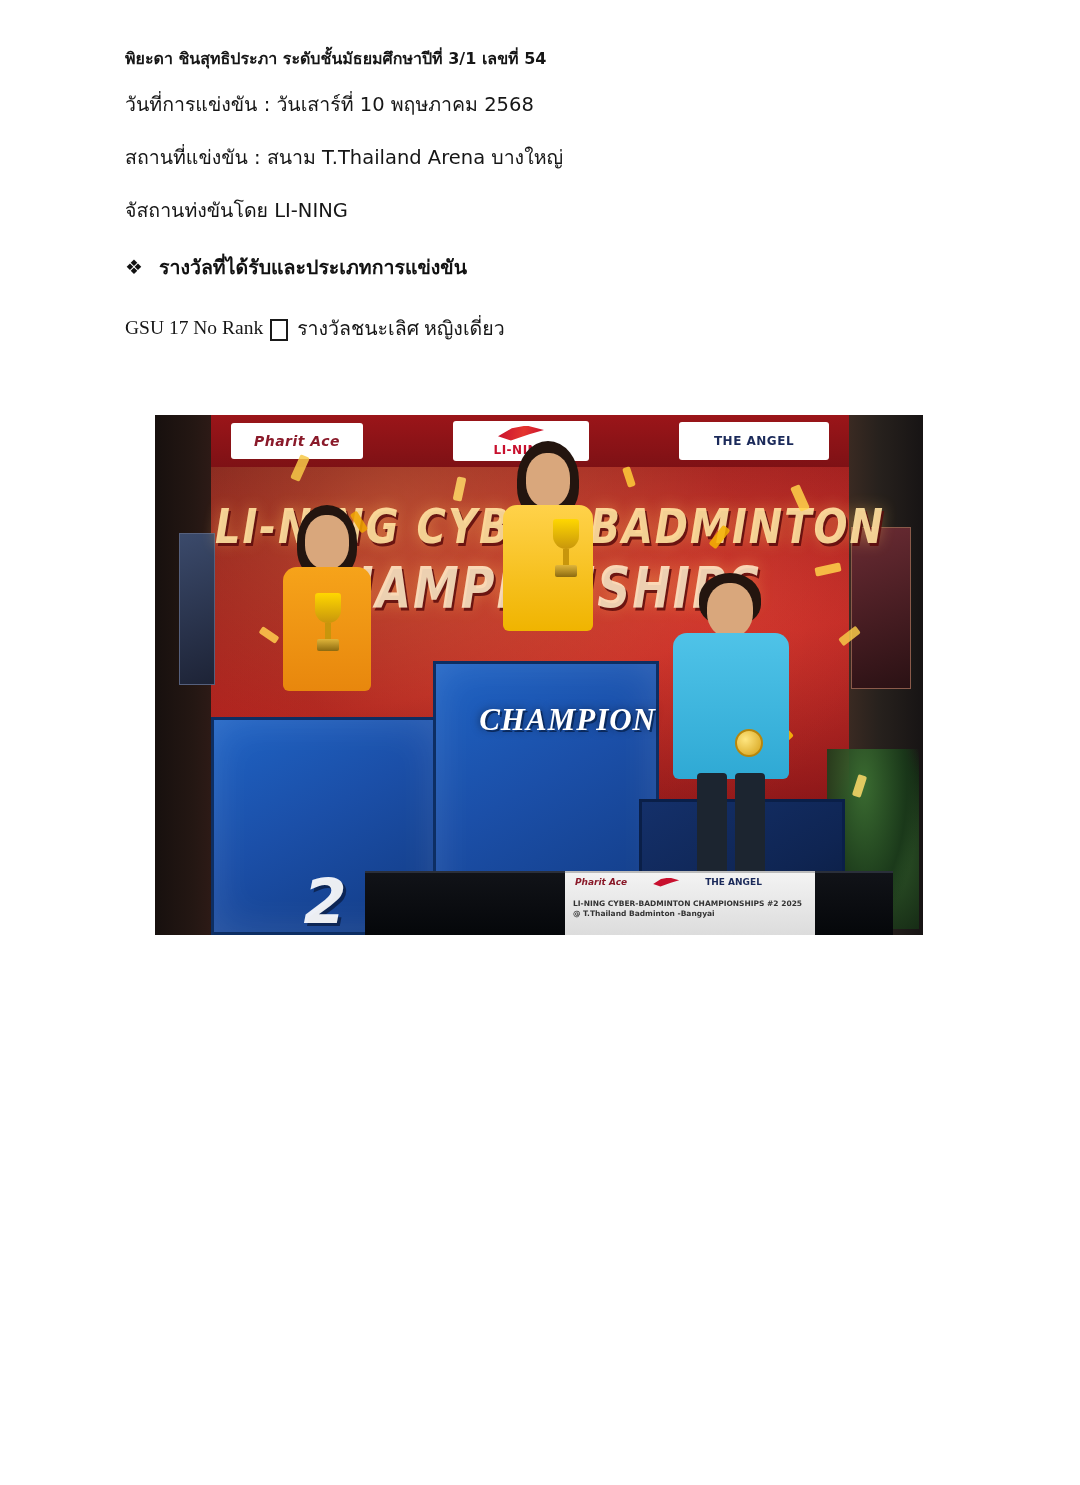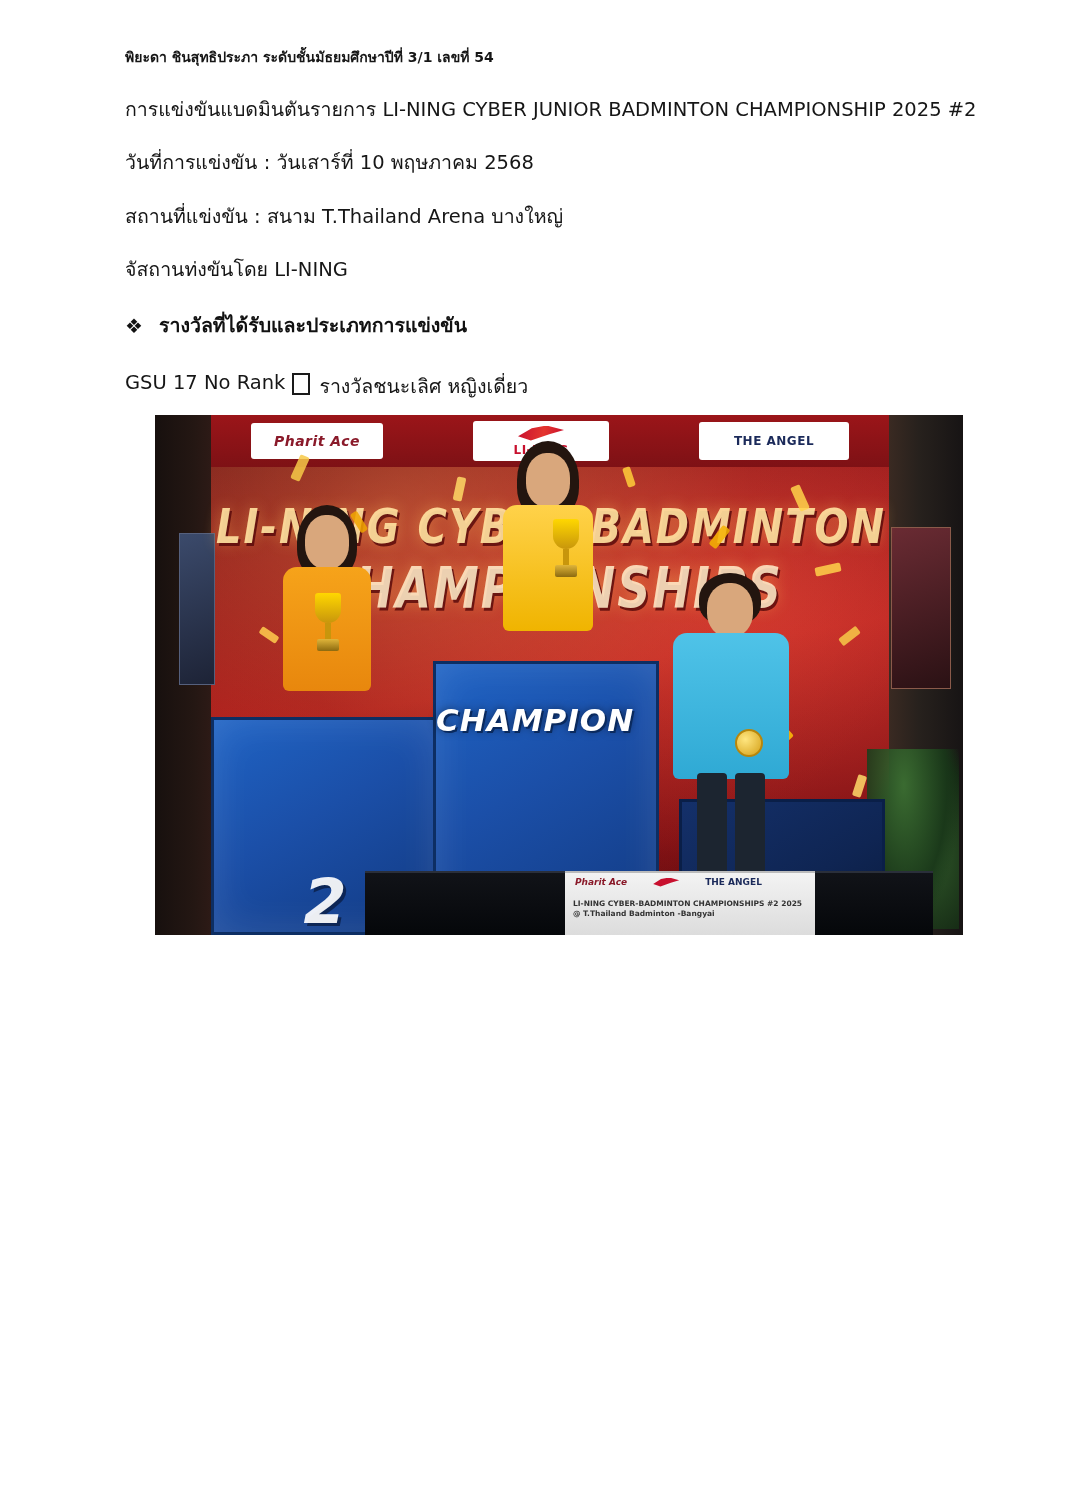--- a/index.html
+++ b/index.html
@@ -30,22 +30,22 @@
   }
   .line {
     font-size: 19.5px;
     line-height: 1.35;
     margin-bottom: 27px;
     color: #161616;
     white-space: nowrap;
   }
   .line.bold {
     font-weight: bold;
-    font-size: 14px;
-    margin-bottom: 30px;
+    font-size: 16px;
+    margin-bottom: 22px;
   }
   .bullet-row {
     display: flex;
     align-items: center;
     margin-bottom: 30px;
     margin-top: 4px;
   }
   .bullet-glyph {
     font-size: 20px;
     width: 34px;
@@ -54,45 +54,45 @@
     line-height: 1;
   }
   .bullet-text {
     font-size: 19.5px;
     font-weight: bold;
     color: #111;
     text-align: center;
   }
   .award-row {
     display: flex;
-    align-items: flex-start;
+    align-items: center;
     font-size: 19.5px;
     margin-bottom: 26px;
     color: #161616;
+    font-family: Liberation Serif, serif;
   }
   .award-box {
     display: inline-block;
     width: 14px;
     height: 18px;
     border: 2px solid #1a1a1a;
     margin: 0 9px 0 7px;
     position: relative;
     top: 2px;
   }
 
   
   .photo-wrap {
     position: absolute;
     left: 155px;
     top: 415px;
     width: 768px;
     height: 520px;
     overflow: hidden;
     background: #2a0d10;
-    padding-left: 40px;
   }
   .photo {
     position: absolute;
     inset: 0;
     background:
       radial-gradient(ellipse at 30% 20%, rgba(255,170,90,0.35) 0%, rgba(255,120,60,0.06) 45%, rgba(0,0,0,0) 70%),
       radial-gradient(ellipse at 72% 35%, rgba(255,90,70,0.45) 0%, rgba(140,12,20,0.25) 55%, rgba(0,0,0,0) 80%),
       linear-gradient(170deg, #5a0f13 0%, #8c1418 25%, #b01c1c 50%, #7d1214 78%, #3a0a0c 100%);
   }
   
@@ -186,24 +186,25 @@
     background: linear-gradient(150deg, #1f63c4 0%, #1b4fa8 45%, #123a82 100%);
     border: 3px solid #0d2e63;
     box-shadow: inset 0 0 40px rgba(255,255,255,0.12);
   }
   .podium-3 {
     position: absolute; right: 78px; bottom: 0; width: 200px; height: 130px;
     background: linear-gradient(150deg, #14306a 0%, #0f2553 60%, #0a1b3e 100%);
     border: 3px solid #0a1f48;
   }
   .pod-label {
-    position: absolute; width: 100%; text-align: left;
+    position: absolute; width: 100%; text-align: right;
     font-weight: bold; font-style: italic; color: #ffffff;
     text-shadow: 2px 2px 0 #0a2a5e, 0 0 8px rgba(0,0,0,0.5);
     letter-spacing: 1px;
+    font-family: Liberation Serif, serif;
   }
   .pod2-l1 { top: 34px; font-size: 30px; }
   .pod2-l2 { top: 68px; font-size: 27px; }
   .pod1-l1 { top: 38px; font-size: 31px; }
   .pod-num {
     position: absolute; width: 100%; text-align: center; bottom: -6px;
     font-size: 62px; font-weight: bold; font-style: italic;
     color: rgba(255,255,255,0.92);
     text-shadow: 3px 3px 0 rgba(10,30,70,0.8);
   }
@@ -284,21 +285,20 @@
 </style>
 </head>
 <body>
 
 <div class="page">
 
   <div class="content">
 
     <div class="line bold">พิยะดา ชินสุทธิประภา ระดับชั้นมัธยมศึกษาปีที่ 3/1 เลขที่ 54</div>
 
-    <div class="line">การแข่งขันแบดมินตันรายการ LI-NING CYBER JUNIOR BADMINTON CHAMPIONSHIP 2025 #2</div>
 
     <div class="line">วันที่การแข่งขัน : วันเสาร์ที่ 10 พฤษภาคม 2568</div>
 
     <div class="line">สถานที่แข่งขัน : สนาม T.Thailand Arena บางใหญ่</div>
 
     <div class="line">จัสถานท่งขันโดย LI-NING</div>
 
     <div class="bullet-row">
       <span class="bullet-glyph">❖</span>
       <span class="bullet-text">รางวัลที่ได้รับและประเภทการแข่งขัน</span>

